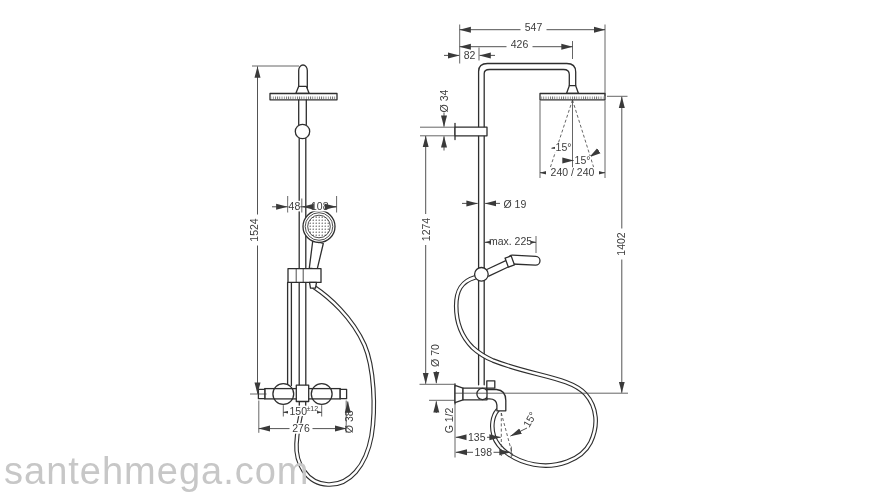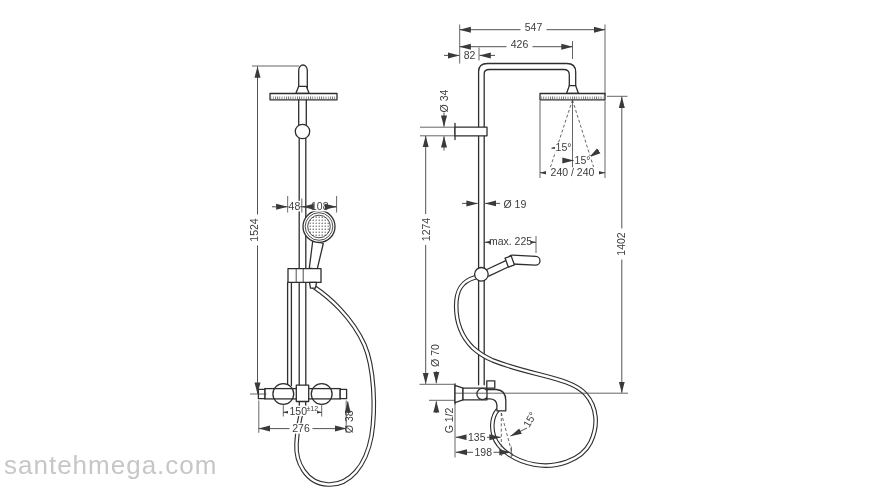--- a/index.html
+++ b/index.html
@@ -9,21 +9,21 @@
   svg text.sup{font-size:7px;}
   .fixture{stroke:#2e2e2e;stroke-width:1.3;fill:none;stroke-linecap:round;stroke-linejoin:round;}
   .fixw{stroke:#2e2e2e;stroke-width:1.3;fill:#fff;stroke-linejoin:round;}
   .thin{stroke:#2e2e2e;stroke-width:0.85;fill:none;}
   .dim{stroke:#3f3f3f;stroke-width:0.9;fill:none;}
   .dimthin{stroke:#3f3f3f;stroke-width:0.8;fill:none;}
   .dash{stroke:#3f3f3f;stroke-width:0.8;fill:none;stroke-dasharray:3 2.2;}
   .hoseB{stroke:#2e2e2e;stroke-width:4.6;fill:none;stroke-linecap:round;}
   .hoseW{stroke:#fff;stroke-width:2.4;fill:none;stroke-linecap:round;}
   .mask{fill:#fff;stroke:none;}
-  .watermark{position:absolute;left:4px;top:450px;font-size:26px;color:#c7c7c7;
+  .watermark{position:absolute;left:4px;top:450px;font-size:38px;color:#c7c7c7;
              letter-spacing:1px;}
 </style>
 </head>
 <body>
 
 <div class="stage">
 
 <svg width="880" height="500" viewBox="0 0 880 500">
   <defs>
     <marker id="arw" viewBox="0 0 12 8" markerWidth="12" markerHeight="8" refX="11.2" refY="4" orient="auto-start-reverse" markerUnits="userSpaceOnUse">

